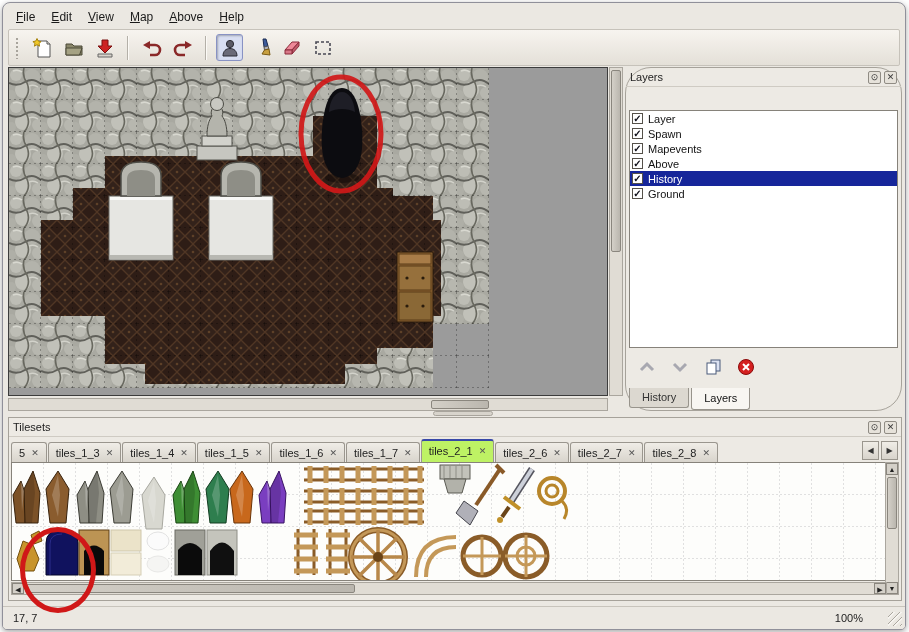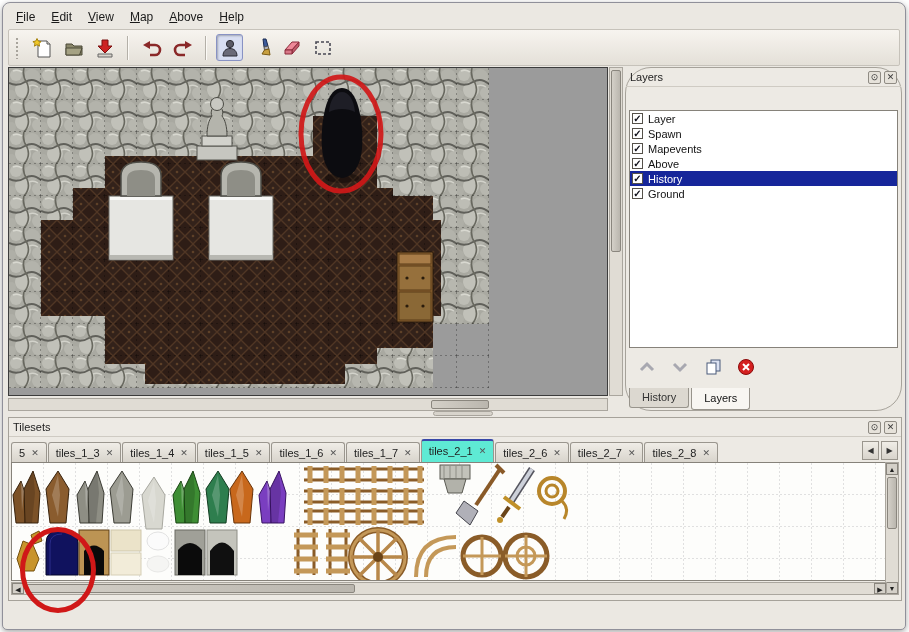--- a/index.html
+++ b/index.html
@@ -74,21 +74,21 @@
     border-radius:0 0 3px 3px; background:#dcd8d0; color:#333; margin-right:2px; }
   .ptab.active { background:#f8f6f2; padding:4px 12px 5px; color:#111; }
 
   
   #tilesets-panel { left:5px; top:414px; width:894px; height:184px; }
   .ts-tabs { position:absolute; left:2px; top:19px; right:44px; height:25px;
     display:flex; align-items:flex-end; overflow:hidden; }
   .ts-tab { display:flex; align-items:center; gap:6px; font-size:11px; padding:4px 7px 3px;
     background:linear-gradient(#f0ede7,#d8d4cc); border:1px solid #9a968e; border-bottom:none;
     border-radius:3px 3px 0 0; margin-right:1px; white-space:nowrap; color:#222; }
-  .ts-tab.active { background:#5eead4; border-top:2px solid #3848a8; padding-bottom:5px; }
+  .ts-tab.active { background:#bef264; border-top:2px solid #3848a8; padding-bottom:5px; }
   .ts-close { font-size:9px; color:#555; }
   .ts-arrows { position:absolute; right:3px; top:23px; display:flex; gap:2px; }
   .ts-arrow { width:17px; height:19px; border:1px solid #9a968e;
     background:linear-gradient(#f0ede7,#d8d4cc); font-size:8px; text-align:center; line-height:18px; color:#333; }
   .ts-content { position:absolute; left:2px; top:44px; width:876px; height:119px;
     background:#fff; border:1px solid #86827a; overflow:hidden; }
   .ts-vsb { position:absolute; right:2px; top:44px; width:14px; height:133px;
     background:#e0dcd4; border:1px solid #aaa69e; }
   .sb-arrow { position:absolute; width:12px; height:12px; font-size:7px; text-align:center;
     line-height:12px; background:#d4d0c8; border:1px solid #8a867e; color:#222; }
@@ -538,16 +538,21 @@
       <div class="thumb"></div>
       <div class="sb-arrow down">▼</div>
     </div>
     <div class="ts-hsb">
       <div class="sb-arrow left">◀</div>
       <div class="thumb"></div>
       <div class="sb-arrow right">▶</div>
     </div>
   </div>
 
+  <div class="statusbar">
+    <span class="sb-coords">17, 7</span>
+    <span class="sb-zoom">100%</span>
+    <div class="sb-grip"></div>
+  </div>
 
   <div class="annotation-ellipse"></div>
 
 </div>
 
 </body></html>

